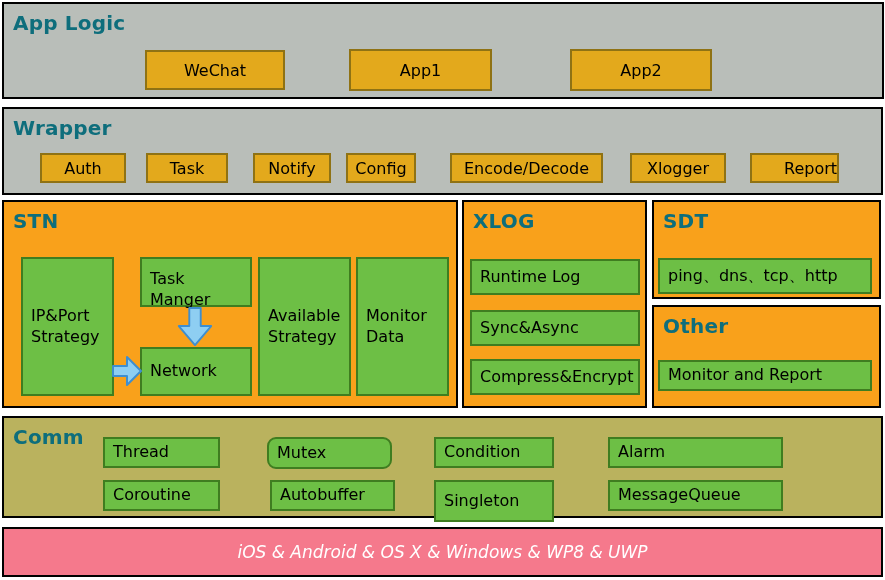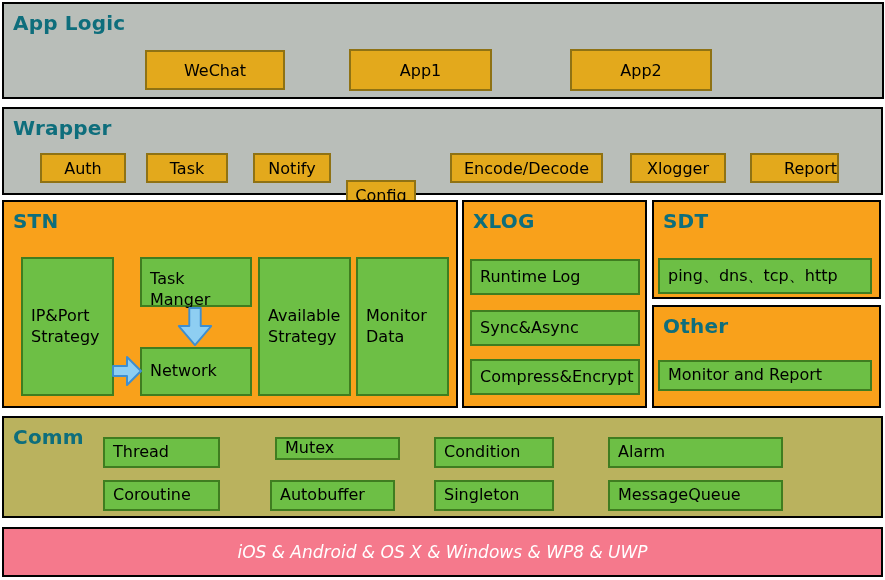--- a/index.html
+++ b/index.html
@@ -41,21 +41,21 @@
   
   #app-logic{left:2px;top:2px;width:882px;height:97px;}
   #btn-wechat{left:141px;top:46px;width:140px;height:40px;}
   #btn-app1{left:345px;top:45px;width:143px;height:42px;}
   #btn-app2{left:566px;top:45px;width:142px;height:42px;}
   
   #wrapper-panel{left:2px;top:107px;width:881px;height:88px;}
   #btn-auth{left:36px;top:44px;width:86px;height:30px;}
   #btn-task{left:142px;top:44px;width:82px;height:30px;}
   #btn-notify{left:249px;top:44px;width:78px;height:30px;}
-  #btn-config{left:342px;top:44px;width:70px;height:30px;margin-top:27px;}
+  #btn-config{left:342px;top:44px;width:70px;height:30px;}
   #btn-encode{left:446px;top:44px;width:153px;height:30px;}
   #btn-xlogger{left:626px;top:44px;width:96px;height:30px;}
   #btn-report{left:746px;top:44px;width:89px;height:30px;padding-left:32px;}
   
   #stn-panel{left:2px;top:200px;width:456px;height:208px;}
   #stn-ipport{left:17px;top:55px;width:93px;height:139px;}
   #stn-taskmanger{left:136px;top:55px;width:112px;height:50px;align-items:flex-start;padding-top:10px;}
   #stn-network{left:136px;top:145px;width:112px;height:49px;}
   #stn-available{left:254px;top:55px;width:93px;height:139px;}
   #stn-monitor{left:352px;top:55px;width:93px;height:139px;}
@@ -68,26 +68,26 @@
   #xlog-compress{left:6px;top:157px;width:170px;height:36px;}
   
   #sdt-panel{left:652px;top:200px;width:229px;height:99px;}
   #sdt-probe{left:4px;top:56px;width:214px;height:36px;}
   
   #other-panel{left:652px;top:305px;width:229px;height:103px;}
   #other-monitor{left:4px;top:53px;width:214px;height:31px;}
   
   #comm-panel{left:2px;top:416px;width:881px;height:102px;}
   #comm-thread{left:99px;top:19px;width:117px;height:31px;}
-  #comm-mutex{left:271px;top:19px;width:125px;height:23px;}
+  #comm-mutex{left:263px;top:19px;width:125px;height:32px;border-radius:9px;}
   #comm-condition{left:430px;top:19px;width:120px;height:31px;}
   #comm-alarm{left:604px;top:19px;width:175px;height:31px;}
   #comm-coroutine{left:99px;top:62px;width:117px;height:31px;}
   #comm-autobuffer{left:266px;top:62px;width:125px;height:31px;}
-  #comm-singleton{left:430px;top:62px;width:120px;height:31px;}
+  #comm-singleton{left:430px;top:62px;width:120px;height:42px;}
   #comm-messagequeue{left:604px;top:62px;width:175px;height:31px;}
   
   #platform-bar{left:2px;top:527px;width:881px;height:50px;}
 </style>
 </head>
 <body>
 
 <div id="canvas">
 
   <div class="panel gray" id="app-logic">

